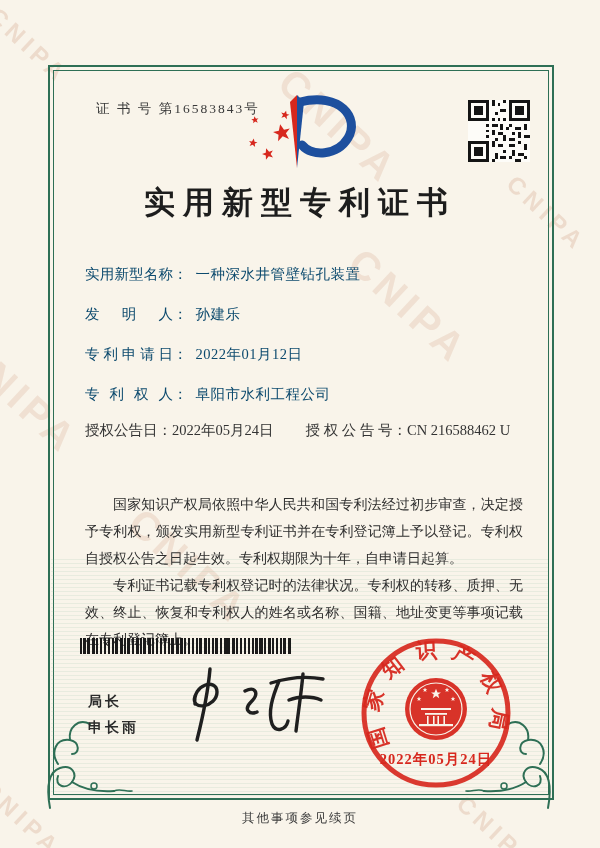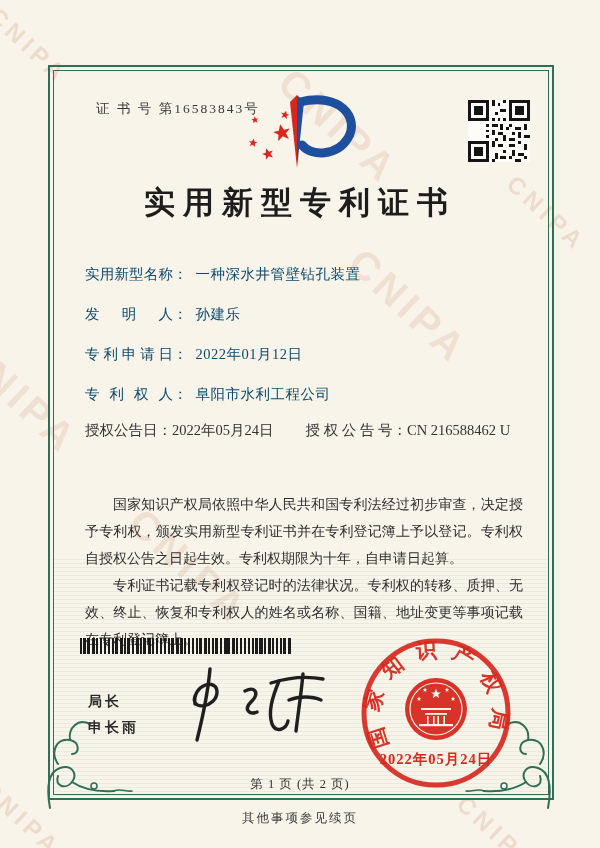--- a/index.html
+++ b/index.html
@@ -259,16 +259,15 @@
         <rect x="-3" y="7" width="1.6" height="8" fill="#f9f4ea"></rect>
         <rect x="1.4" y="7" width="1.6" height="8" fill="#f9f4ea"></rect>
         <rect x="7.4" y="7" width="1.6" height="8" fill="#f9f4ea"></rect>
       </g>
       <text font-family="'Liberation Serif','DejaVu Serif',serif" font-size="21" font-weight="700" fill="#d7281e" letter-spacing="13" opacity="0.94">
         <textPath href="#sealArc" startOffset="10">国家知识产权局</textPath>
       </text>
     </svg>
     <div class="seal-date">2022年05月24日</div>
 
-    <div class="page-num">第 1 页 (共 2 页)</div>
     <div class="cont-note">其他事项参见续页</div>
   </div>
 </div>
 
 </body></html>

